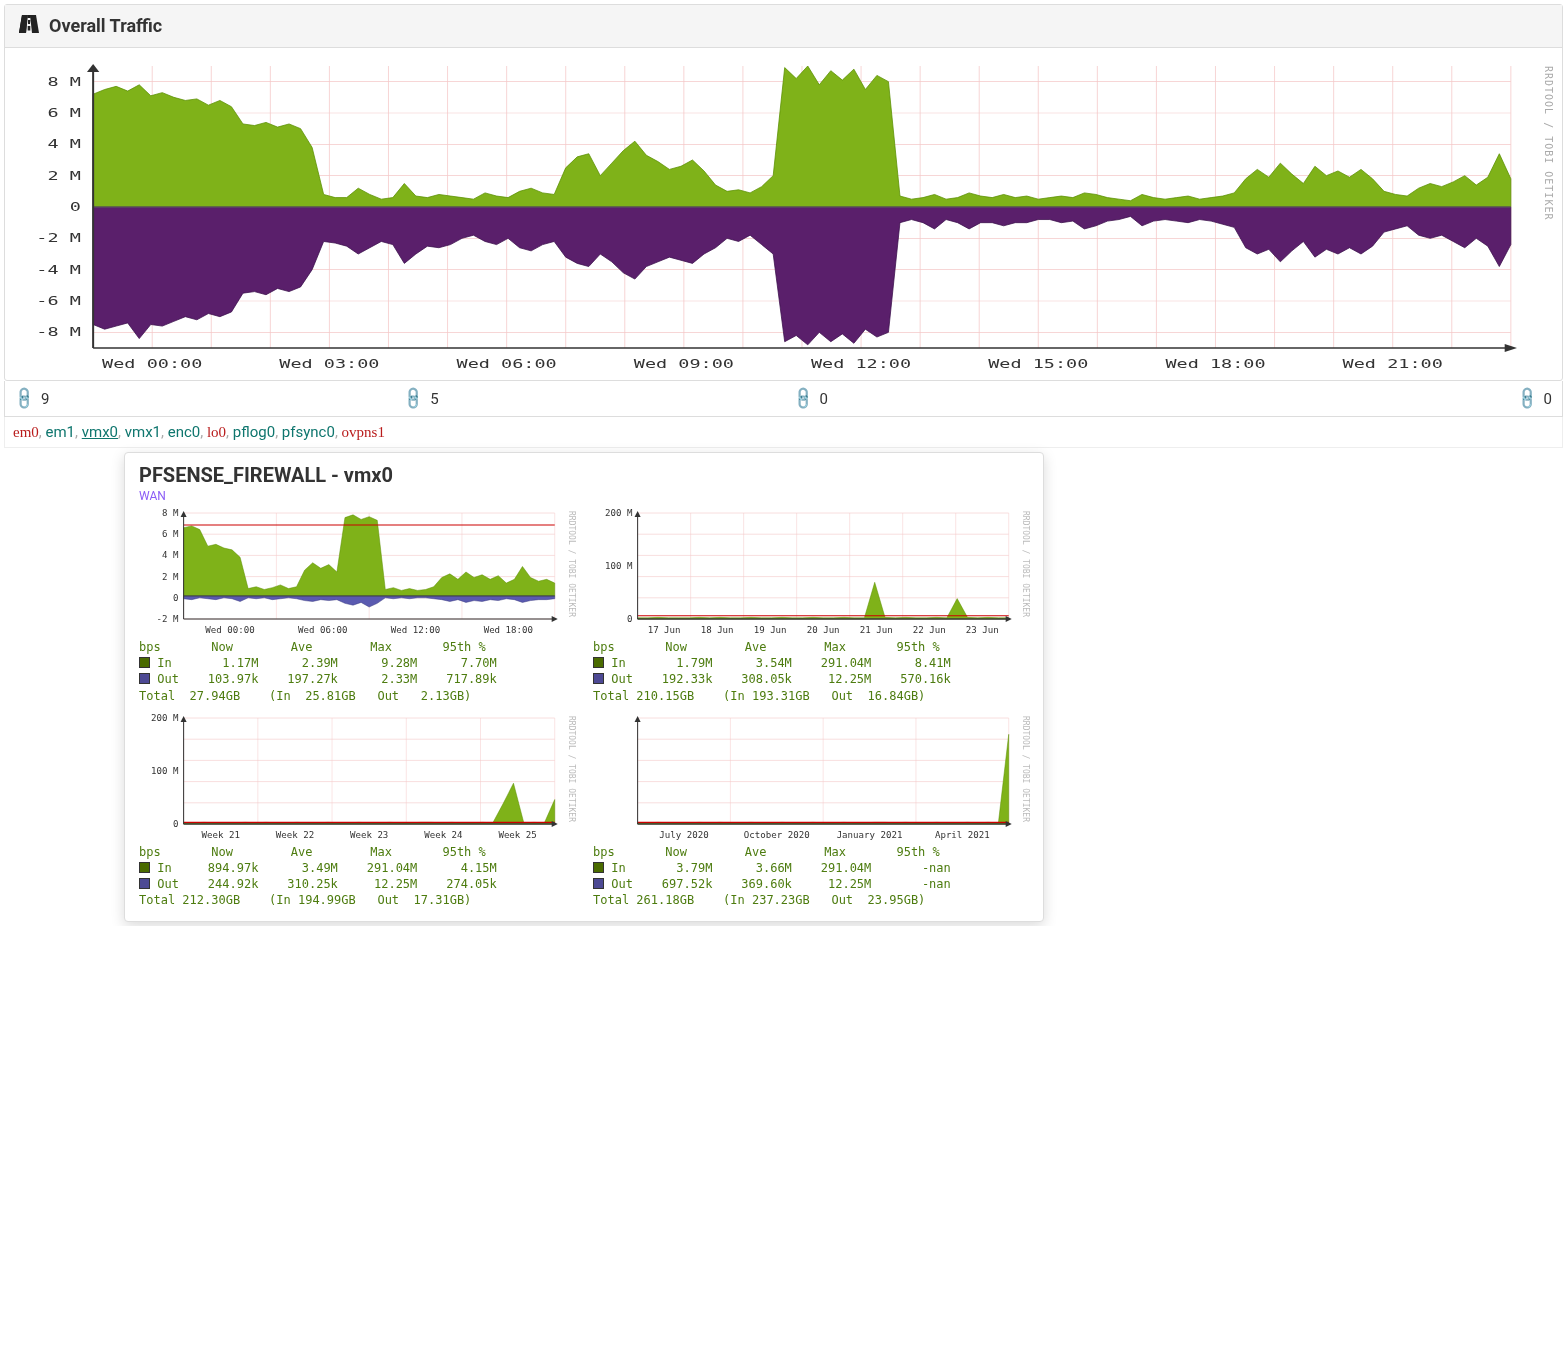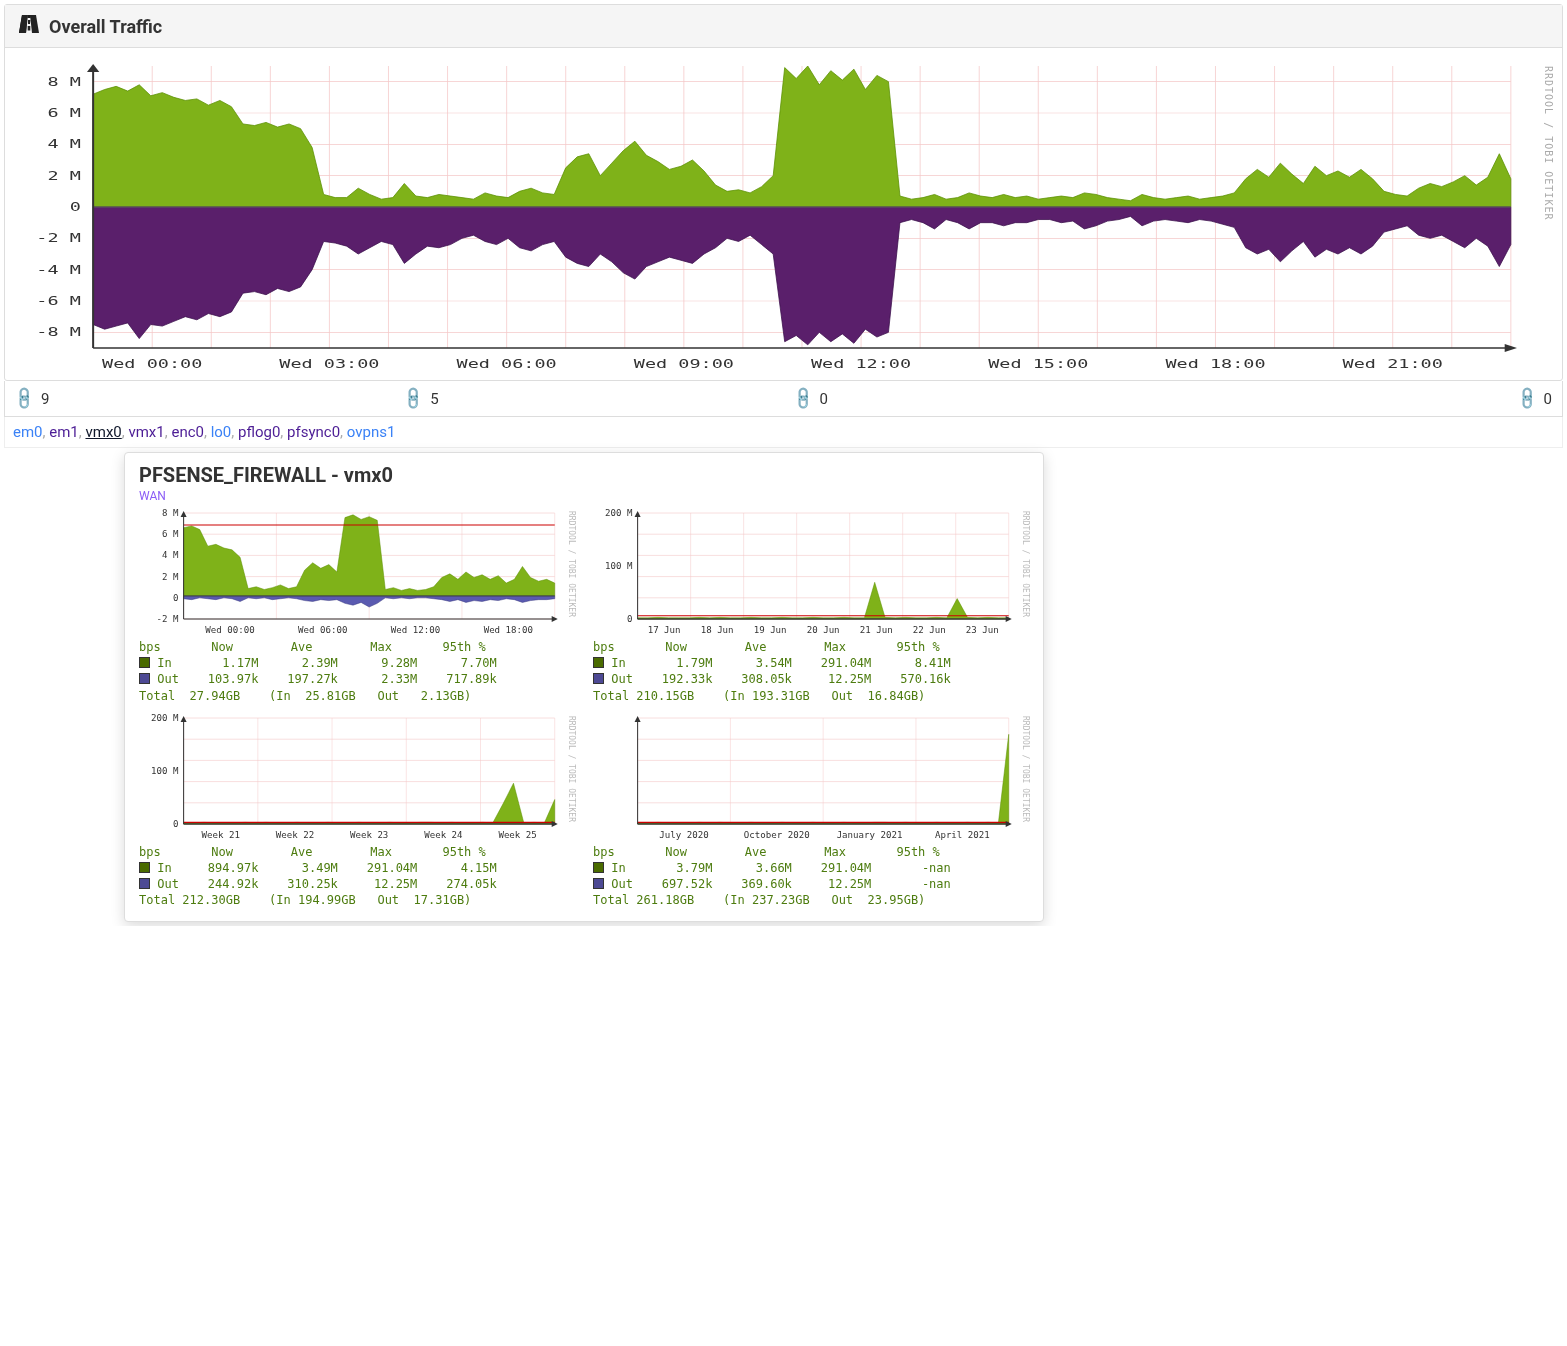--- a/index.html
+++ b/index.html
@@ -12,21 +12,21 @@
   .panel {
     border: 1px solid #ddd;
     border-radius: 3px;
     background: #fff;
   }
   .panel-head {
     background: #f5f5f5;
     border-bottom: 1px solid #ddd;
     padding: 10px 14px;
     display: flex;
-    align-items: center;
+    align-items: flex-start;
     gap: 10px;
     font-weight: 700;
     font-size: 18px;
   }
   .panel-body { padding: 8px 8px 4px 8px; }
   .big-chart-wrap {
     background: #fff;
     position: relative;
   }
   .big-chart {
@@ -66,23 +66,23 @@
   }
   .if-row {
     padding: 6px 8px;
     font-size: 15px;
     background: #fff;
     border: 1px solid #eee;
     border-top: none;
   }
   .if-row a { text-decoration: none; cursor: pointer; }
   .if-sep { color: #aaa; }
-  .if-blue { color: #3b82f6; }
-  .if-gray { color: #4c1d95; }
-  .if-purple { color: #0f172a; }
+  .if-blue { color: #b91c1c; font-family: Liberation Serif, serif; }
+  .if-gray { color: #0f766e; }
+  .if-purple { color: #0f766e; }
   .underline { text-decoration: underline !important; }
 
   .popup {
     margin: 4px 0 0 120px;
     width: 920px;
     border: 1px solid #ddd;
     border-radius: 4px;
     box-shadow: 0 4px 14px rgba(0,0,0,0.15);
     background: #fff;
     padding: 10px 14px 12px 14px;

